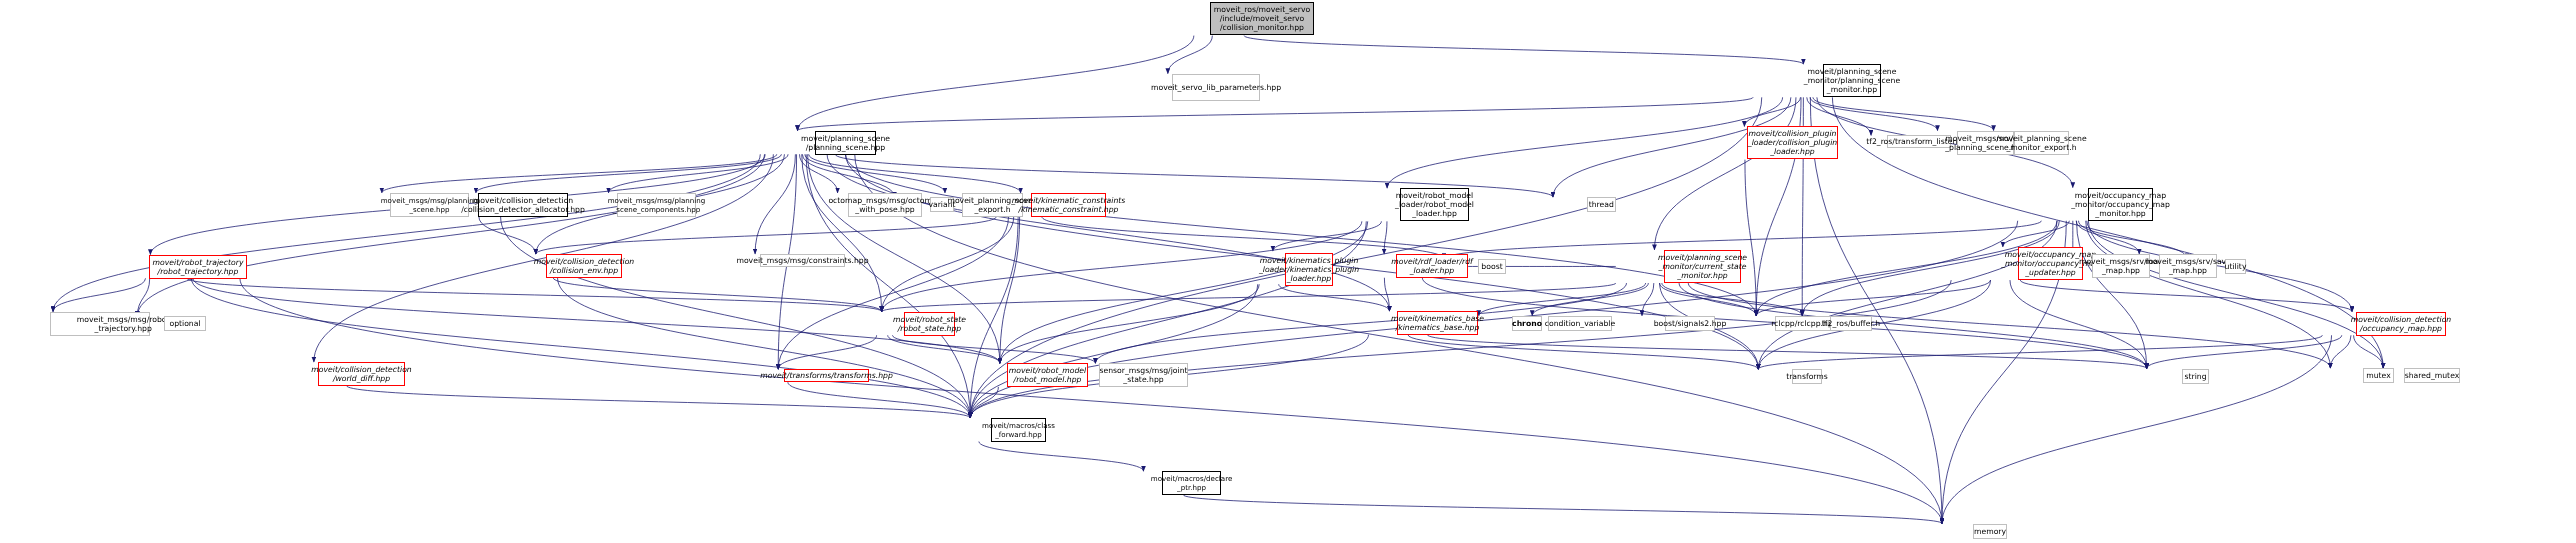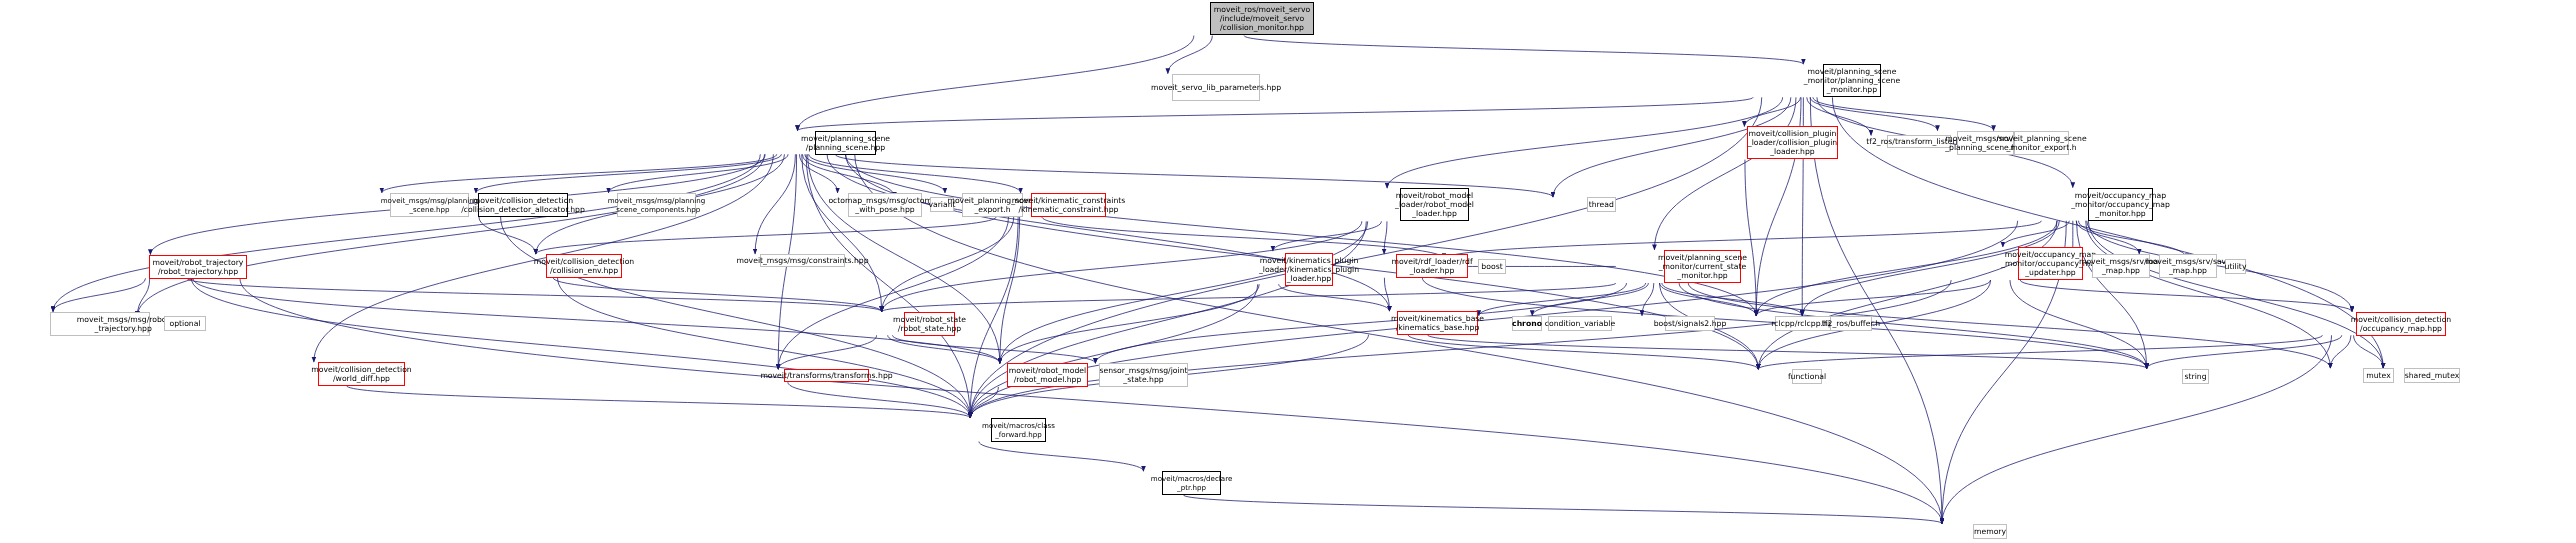--- a/index.html
+++ b/index.html
@@ -2,21 +2,21 @@
 <html style="font-size:9.5px"><head>
 <meta charset="utf-8">
 <style>
   html, body { margin: 0; padding: 0; background: #ffffff; }
   body { width: 2576px; height: 543px; overflow: hidden; position: relative; font-family: "DejaVu Sans", sans-serif; }
   #graph { position: absolute; left: 0; top: 0; width: 2576px; height: 543px; }
   #edges { position: absolute; left: 0; top: 0; }
   .node { position: absolute; box-sizing: border-box; background: #ffffff; display: flex; align-items: center; justify-content: center; text-align: center; font-size: 7.7px; line-height: 9px; color: #000000; white-space: pre; padding: 1.2px 2.4px; cursor: pointer; margin-left: 48px; }
   .node.root { background: #bfbfbf; border: 0.6px solid #000000; }
   .node.documented { border: 0.6px solid #000000; }
-  .node.truncated { border: 0.6px solid #ff0000; }
+  .node.truncated { border: 0.6px solid #ff0000; font-style: italic; }
   .node.external { border: 0.6px solid #bfbfbf; cursor: default; }
 </style>
 </head>
 <body>
 
 <div id="graph">
   <svg id="edges" width="2576" height="543" viewBox="0 0 4339 915">
     <defs>
       <marker id="arrow" markerWidth="10" markerHeight="8" refX="9" refY="4" orient="auto" markerUnits="userSpaceOnUse">
         <path d="M0,0 L10,4 L0,8 Z" fill="#191970"></path>
@@ -209,21 +209,21 @@
 /occupancy_map.hpp</div>
   <div class="node truncated" style="left: 1349px; top: 311px; width: 81px; height: 24px;">moveit/kinematics_base
 /kinematics_base.hpp</div>
   <div class="node truncated" style="left: 270px; top: 362px; width: 87px; height: 24px;">moveit/collision_detection
 /world_diff.hpp</div>
   <div class="node truncated" style="left: 736px; top: 369px; width: 85px; height: 13px;">moveit/transforms/transforms.hpp</div>
   <div class="node truncated" style="left: 959px; top: 363px; width: 81px; height: 24px;">moveit/robot_model
 /robot_model.hpp</div>
   <div class="node external" style="left: 1051px; top: 363px; width: 89px; height: 24px;">sensor_msgs/msg/joint
 _state.hpp</div>
-  <div class="node external" style="left: 1744px; top: 369px; width: 30px; height: 15.4px;">functional</div>
+  <div class="node external" style="left: 1744px; top: 369px; width: 30px; height: 15.4px;">transforms</div>
   <div class="node external" style="left: 2134px; top: 369px; width: 27px; height: 15.4px;">string</div>
   <div class="node external" style="left: 2315px; top: 368px; width: 31px; height: 15.4px;">mutex</div>
   <div class="node external" style="left: 2356px; top: 368px; width: 56px; height: 15.4px;">shared_mutex</div>
   <div class="node documented" style="left: 943px; top: 418px; width: 55px; height: 24px; font-size: 7.1px;">moveit/macros/class
 _forward.hpp</div>
   <div class="node documented" style="left: 1114px; top: 471px; width: 59px; height: 24px; font-size: 7.1px;">moveit/macros/declare
 _ptr.hpp</div>
   <div class="node external" style="left: 1925px; top: 524px; width: 34px; height: 15.4px;">memory</div>
 </div>
 

